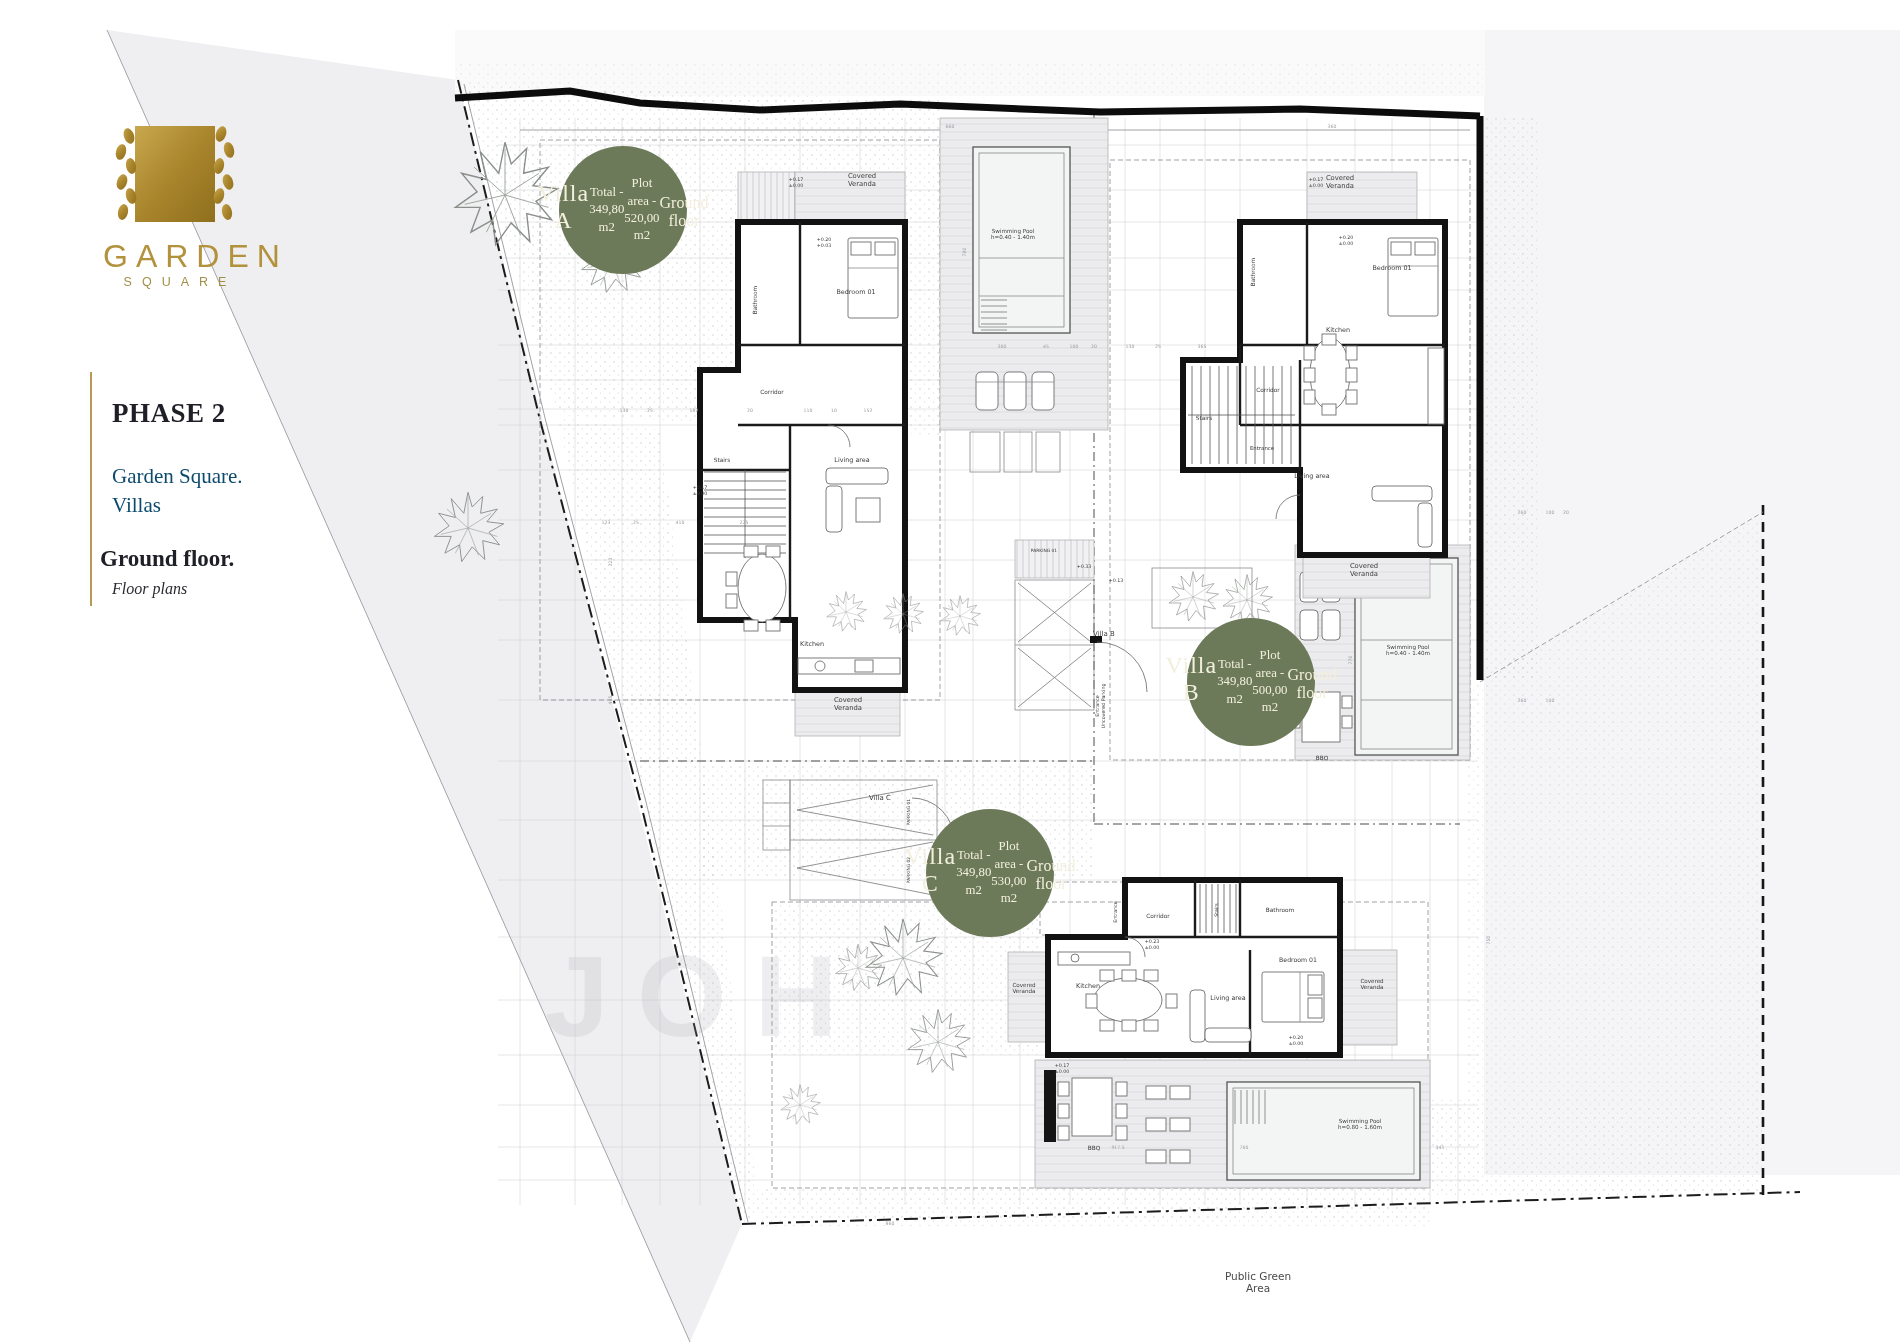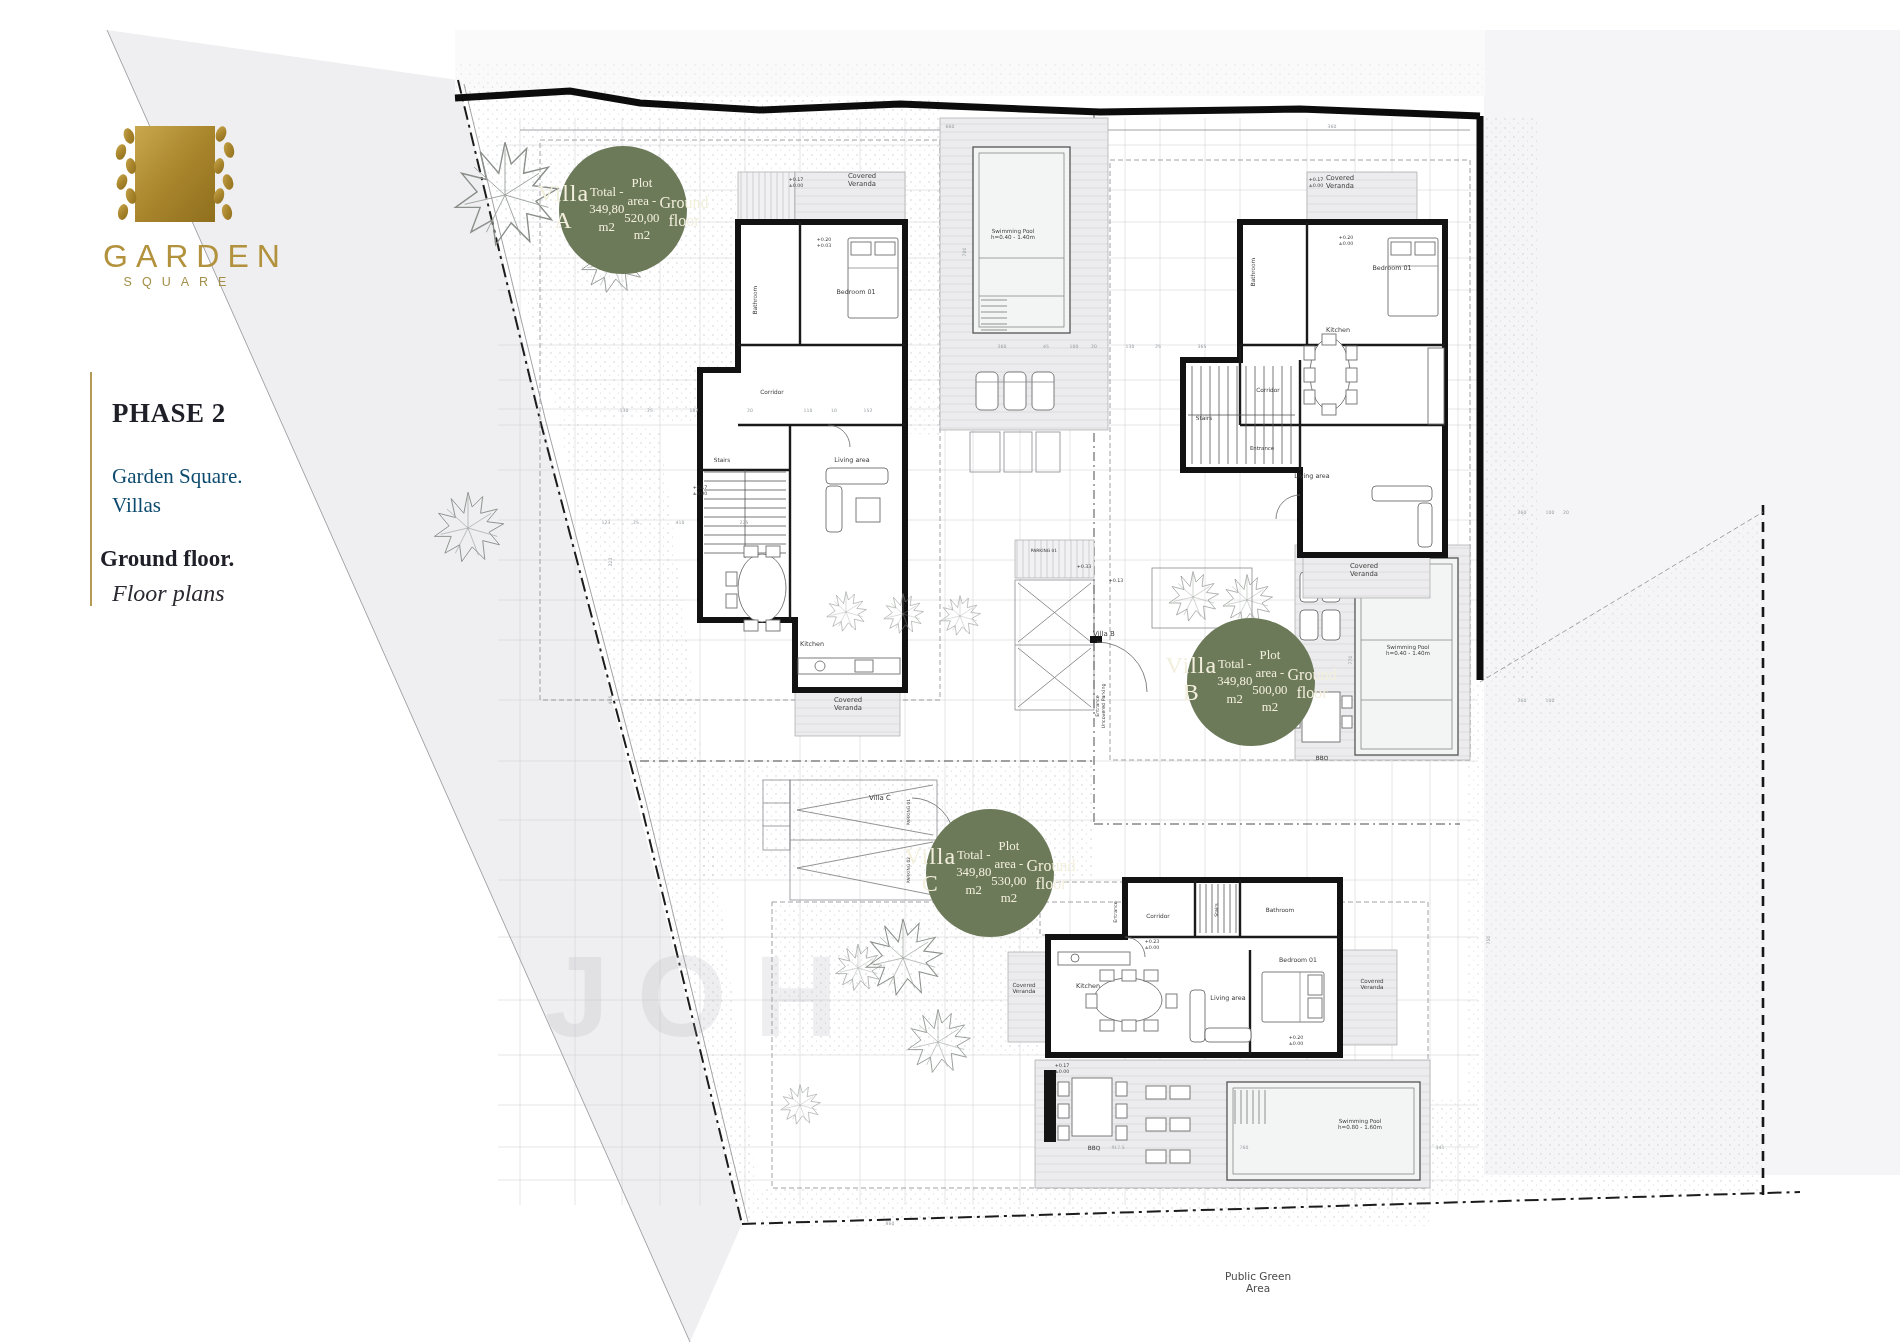--- a/index.html
+++ b/index.html
@@ -13,21 +13,21 @@
               font-family:"Liberation Sans",sans-serif;margin-top:4px}
   .brand-sub{font-size:12.5px;letter-spacing:10px;padding-left:10px;color:#a38f47;margin-top:0}
   .divider{position:absolute;left:90px;top:372px;width:2px;height:234px;background:#b49a55}
   .phase{position:absolute;left:112px;top:398px;font-family:"Liberation Serif",serif;
          font-weight:bold;font-size:27px;color:#1f1f28;letter-spacing:.5px}
   .proj{position:absolute;left:112px;top:462px;font-family:"Liberation Serif",serif;
         font-size:21px;color:#0c4a6e;line-height:1.4}
   .gfloor{position:absolute;left:100px;top:546px;font-family:"Liberation Serif",serif;
           font-weight:bold;font-size:23px;color:#1f1f28}
   .fplans{position:absolute;left:112px;top:580px;font-family:"Liberation Serif",serif;
-          font-style:italic;font-size:24px;color:#2a2a32}
+          font-style:italic;font-size:16px;color:#2a2a32}
 
   
   .badge{position:absolute;border-radius:50%;background:#6c7a59;color:#f3efdd;z-index:6;
          display:flex;align-items:center;justify-content:center;
          text-align:center;font-family:"Liberation Serif",serif}
   .badge-title{font-size:24px;margin-bottom:7px;letter-spacing:1px}
   .badge-line{font-size:12.8px;line-height:1.35}
   .badge-floor{font-size:16px;margin-top:3px}
 
   

